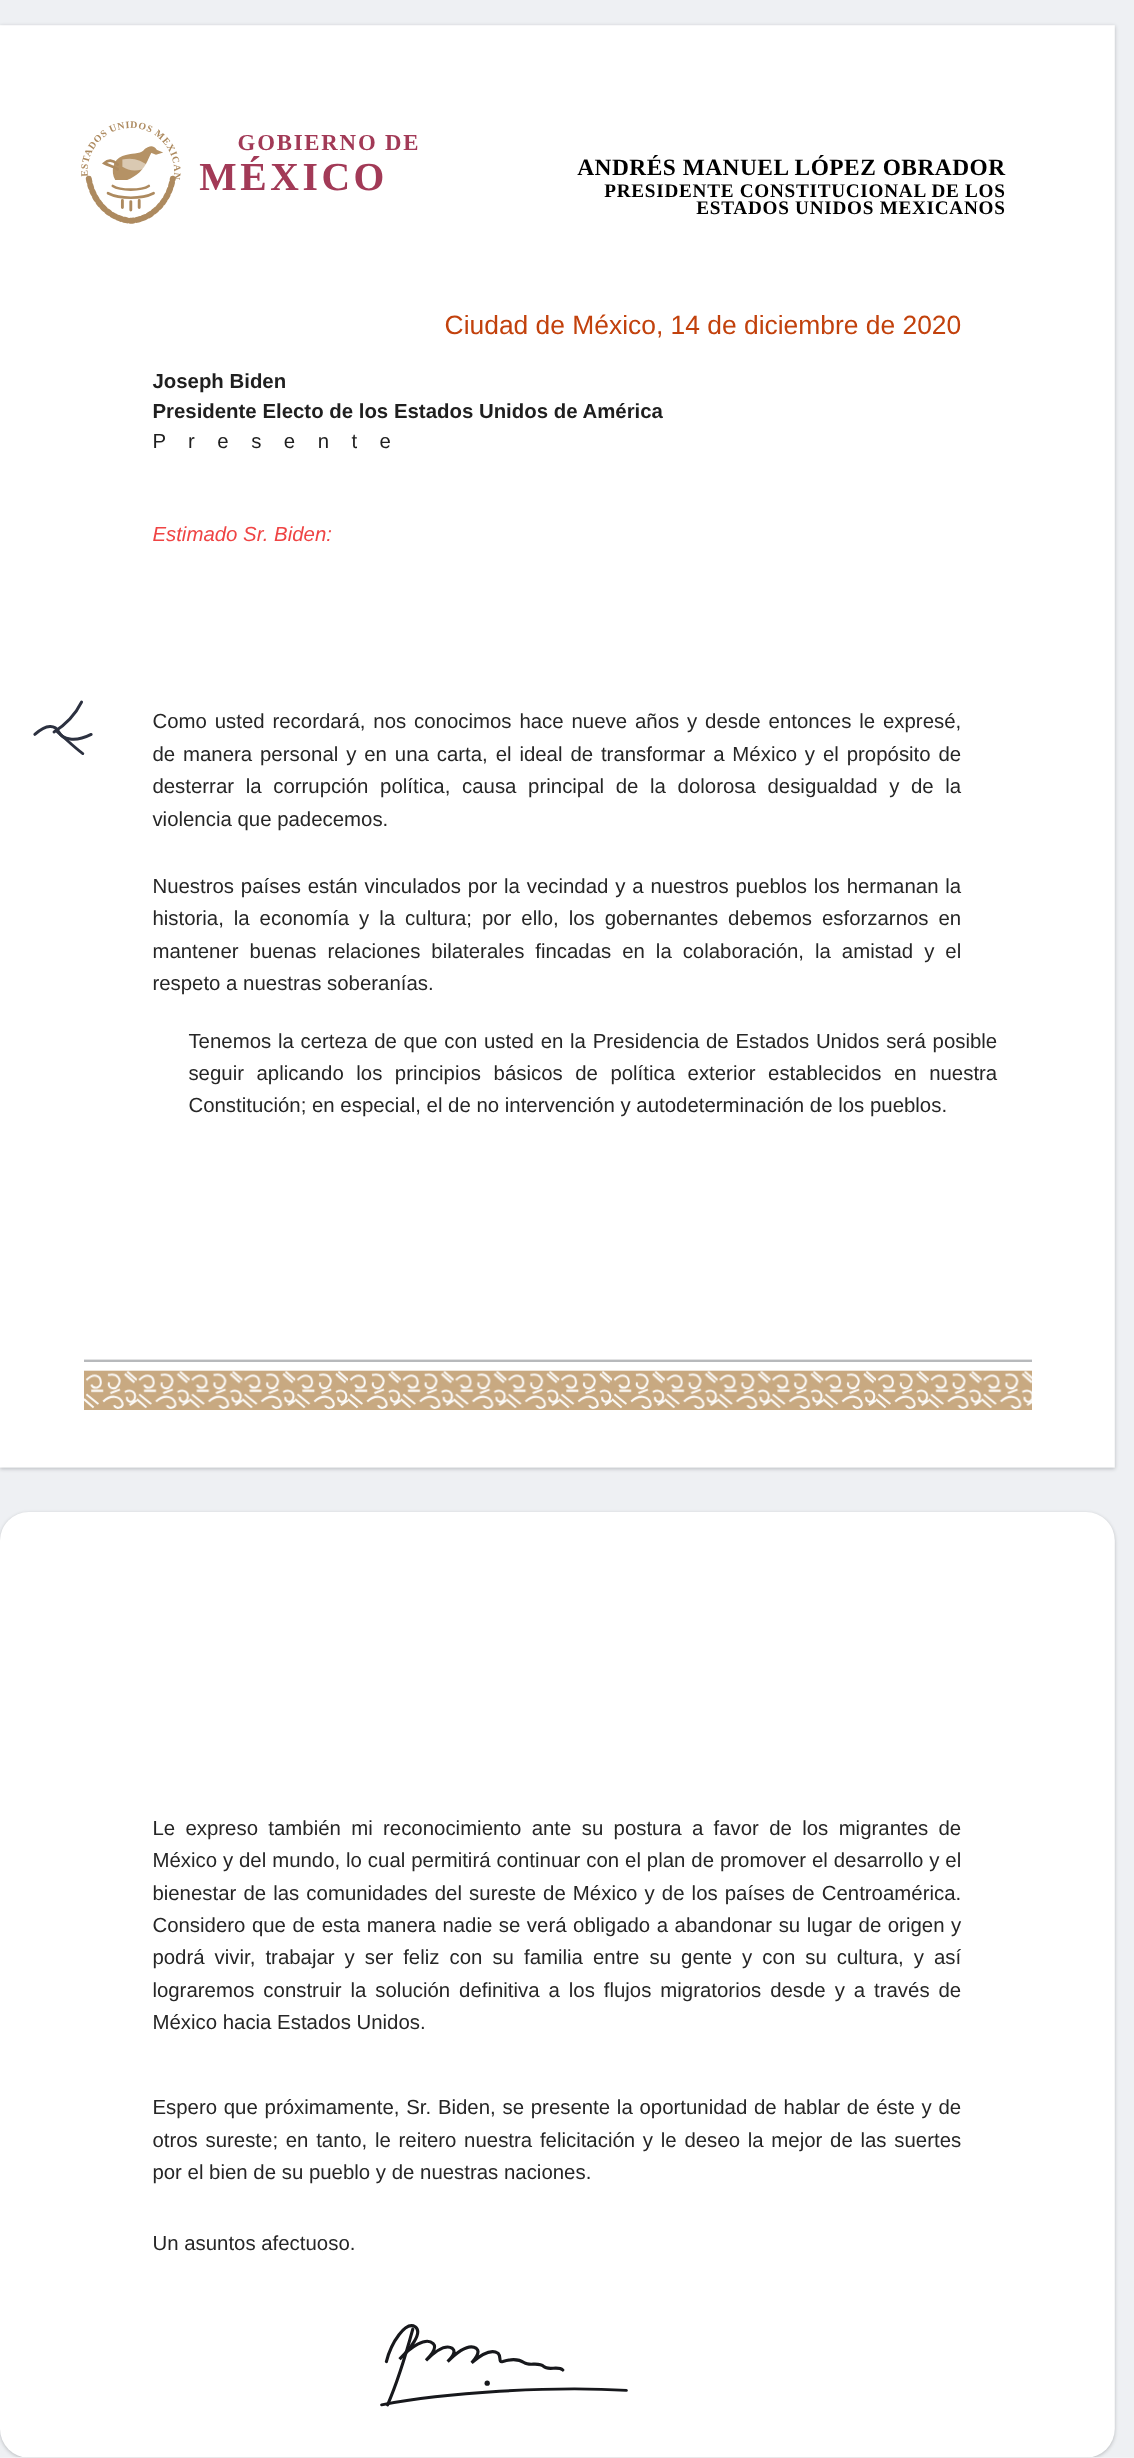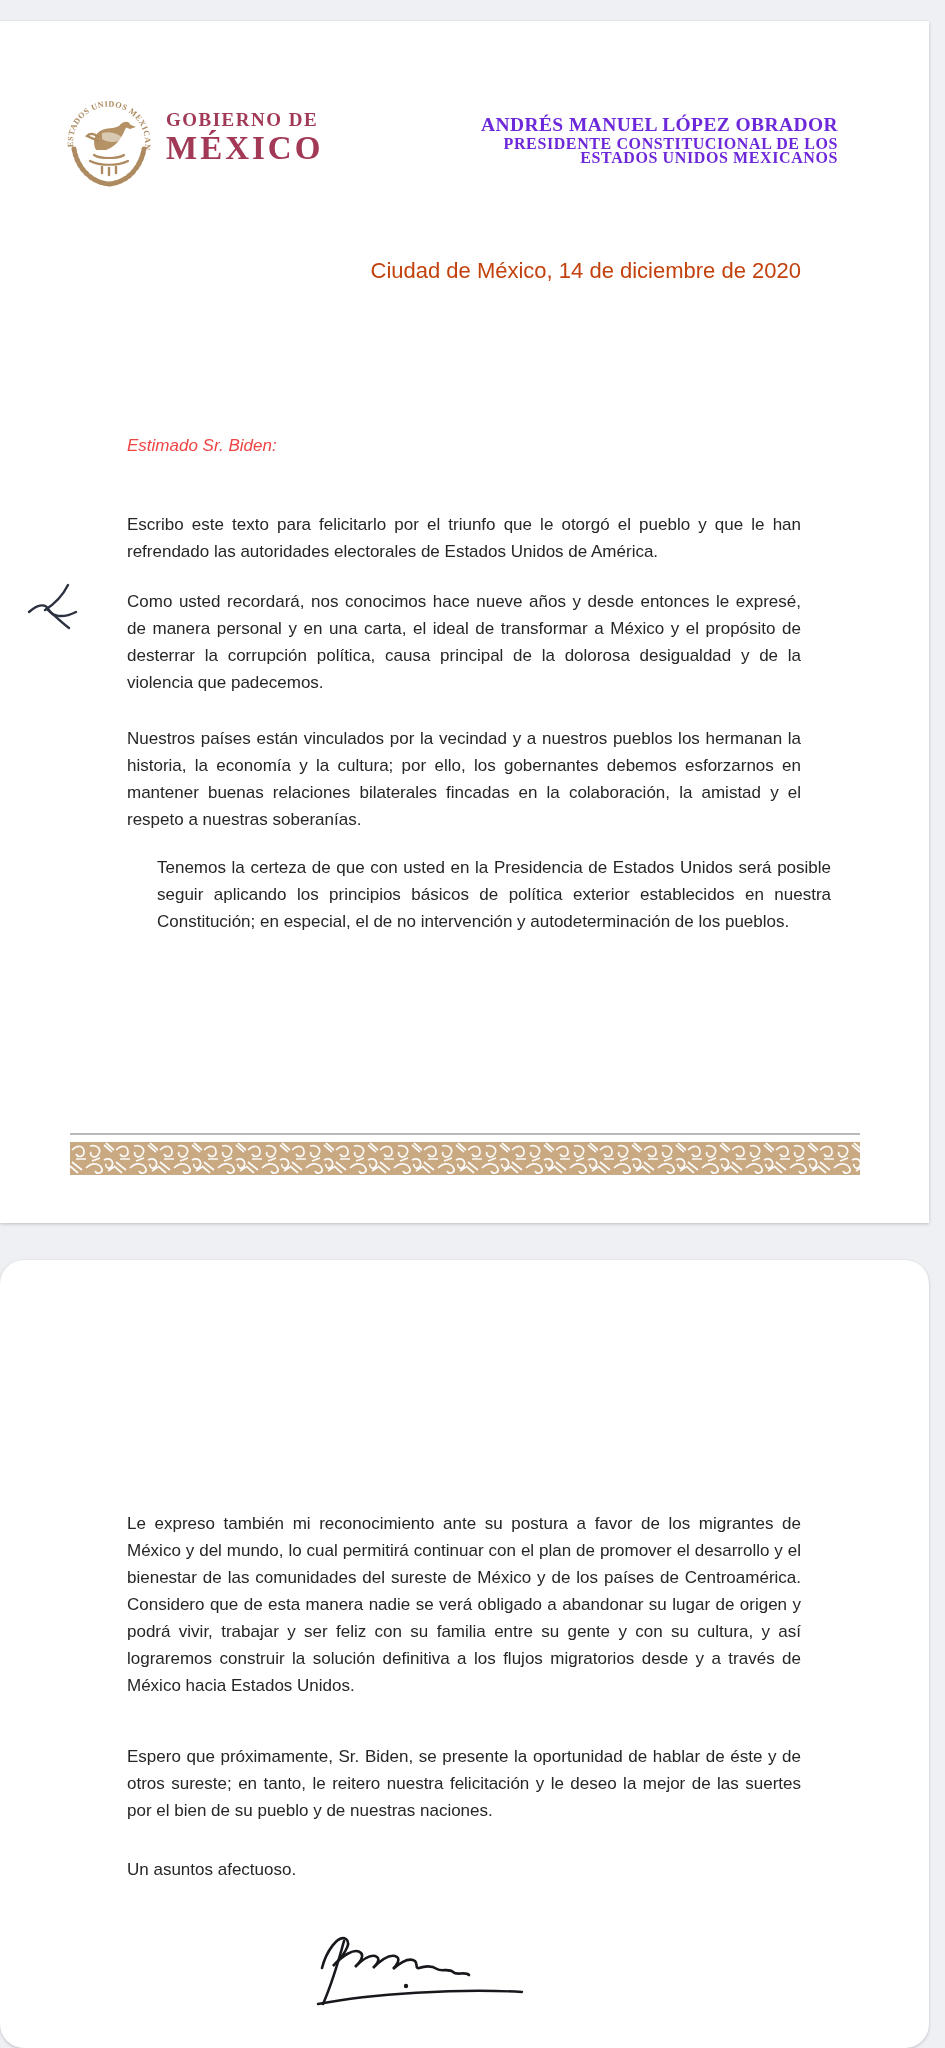--- a/index.html
+++ b/index.html
@@ -34,31 +34,32 @@
     position: absolute;
     left: 166px; top: 88px;
     color: #a23a57;
     font-family: "Liberation Serif", serif;
     font-weight: bold;
   }
   .brand-line1 {
     font-size: 19px;
     letter-spacing: 1.5px;
     line-height: 22px;
+    margin-left: 32px;
   }
   .brand-line2 {
     font-size: 33px;
     letter-spacing: 3px;
     line-height: 34px;
   }
   .official {
     position: absolute;
-    right: 91px; top: 92px;
+    right: 91px; top: 108px;
     text-align: right;
-    color: #6d28d9;
+    color: #000000;
     font-family: "Liberation Serif", serif;
     font-weight: bold;
   }
   .official-name {
     font-size: 19.5px;
     letter-spacing: 0.4px;
     line-height: 24px;
   }
   .official-title {
     font-size: 16px;
@@ -180,32 +181,36 @@
     </div>
 
     <div class="official">
       <div class="official-name">ANDRÉS MANUEL LÓPEZ OBRADOR</div>
       <div class="official-title">PRESIDENTE CONSTITUCIONAL DE LOS</div>
       <div class="official-title">ESTADOS UNIDOS MEXICANOS</div>
     </div>
 
     <div class="dateline">Ciudad de México, 14 de diciembre de 2020</div>
 
+    <div class="recipient">
+      <div class="bold">Joseph Biden</div>
+      <div class="bold">Presidente Electo de los Estados Unidos de América</div>
+      <div class="presente">P r e s e n t e</div>
+    </div>
 
     <div class="salutation">Estimado Sr. Biden:</div>
 
     <svg class="margin-mark" viewBox="0 0 58 50">
       <g fill="none" stroke="#2c3140" stroke-width="2.4" stroke-linecap="round">
         <path d="M 44,4 C 40,12 32,22 21,29"></path>
         <path d="M 5,31 C 15,22 22,23 25,29 C 28,35 38,38 52,31"></path>
         <path d="M 23,28 C 30,34 38,42 45,47"></path>
       </g>
     </svg>
 
-    <p class="para p-a">Escribo este texto para felicitarlo por el triunfo que le otorgó el pueblo y que le han refrendado las autoridades electorales de Estados Unidos de América.</p>
     <p class="para p-b">Como usted recordará, nos conocimos hace nueve años y desde entonces le expresé, de manera personal y en una carta, el ideal de transformar a México y el propósito de desterrar la corrupción política, causa principal de la dolorosa desigualdad y de la violencia que padecemos.</p>
     <p class="para p-c">Nuestros países están vinculados por la vecindad y a nuestros pueblos los hermanan la historia, la economía y la cultura; por ello, los gobernantes debemos esforzarnos en mantener buenas relaciones bilaterales fincadas en la colaboración, la amistad y el respeto a nuestras soberanías.</p>
     <p class="para p-d">Tenemos la certeza de que con usted en la Presidencia de Estados Unidos será posible seguir aplicando los principios básicos de política exterior establecidos en nuestra Constitución; en especial, el de no intervención y autodeterminación de los pueblos.</p>
 
     <div class="ornament-rule"></div>
     <svg class="ornament-band" viewBox="0 0 790 33" preserveAspectRatio="none">
       <defs>
         <pattern id="aztec" width="44" height="33" patternUnits="userSpaceOnUse">
           <rect width="44" height="33" fill="#c8a981"></rect>
           <g fill="none" stroke="#ffffff" stroke-width="1.7" opacity="0.95">

